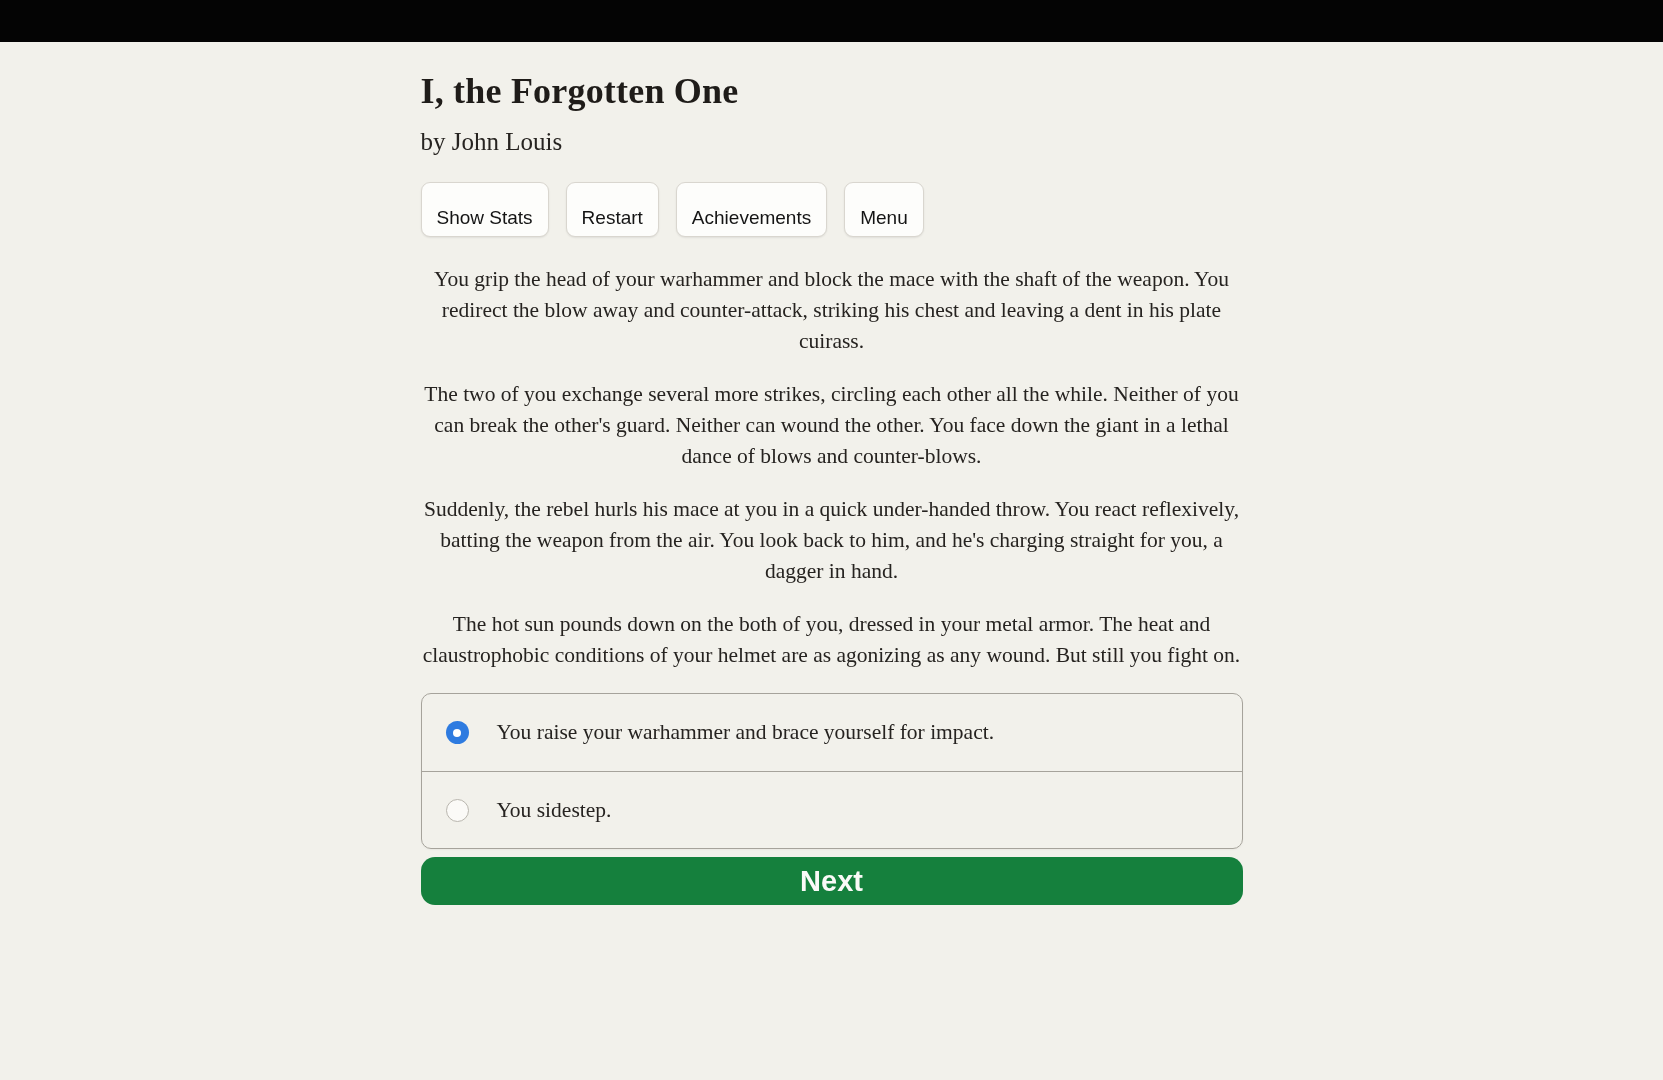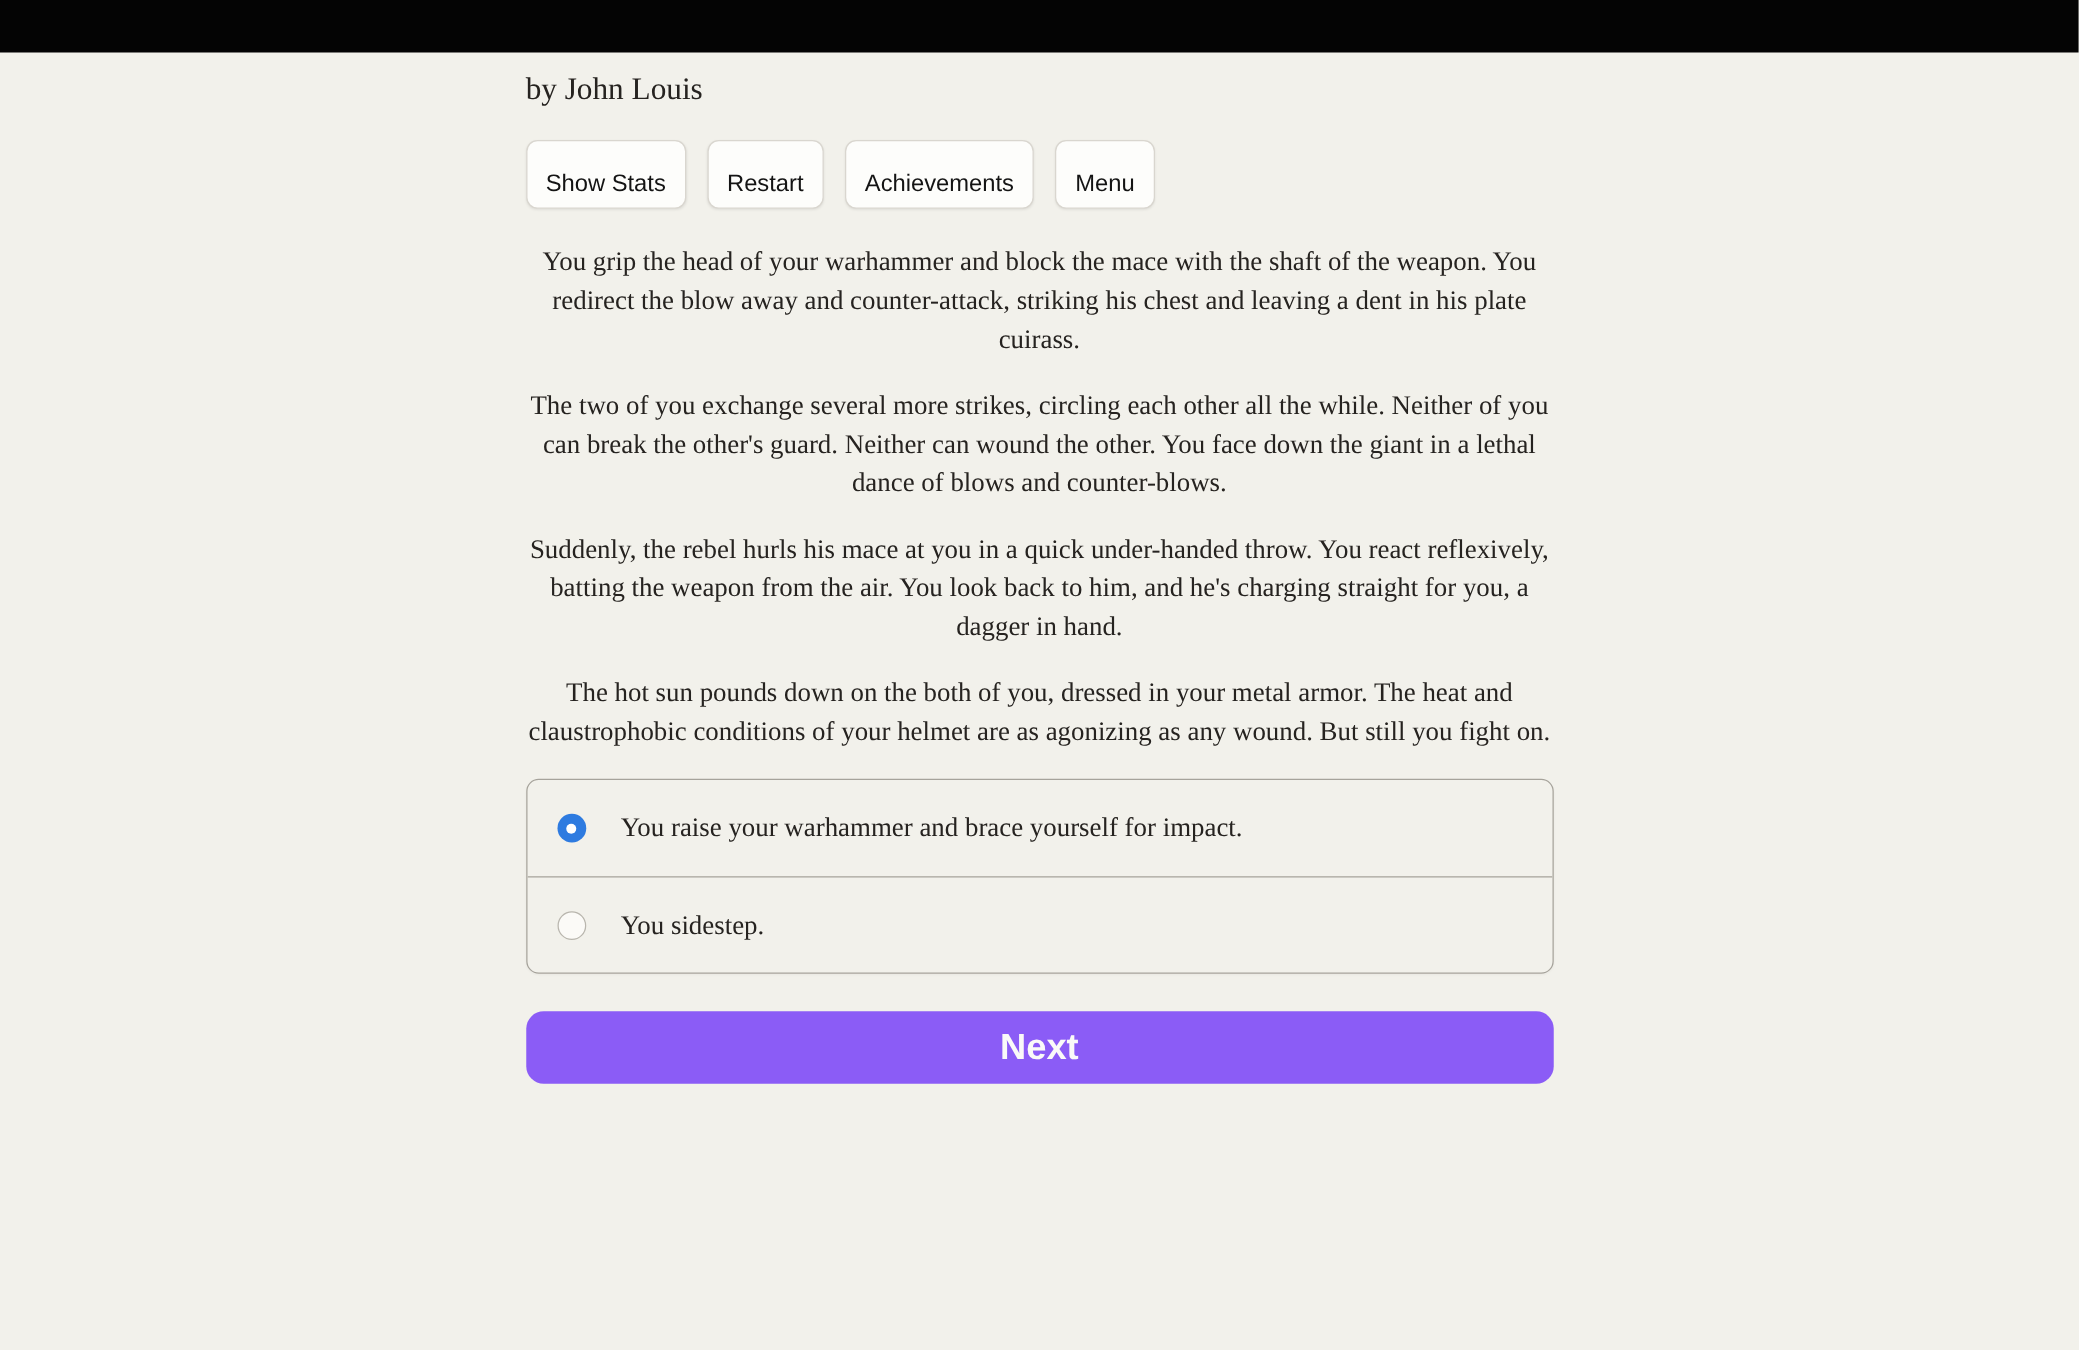--- a/index.html
+++ b/index.html
@@ -89,39 +89,40 @@
     border-radius: 50%;
     background: #ffffff;
   }
   .choice-label {
     font-size: 21.5px;
     color: #262320;
   }
   .next-button {
     display: block;
     width: 100%;
-    height: 58px;
-    margin-top: 30px;
-    background: #8b5cf6;
+    height: 48px;
+    margin-top: 8px;
+    background: #15803d;
     border: none;
     border-radius: 14px;
     color: #fafaf8;
     font-family: "Liberation Sans", sans-serif;
     font-size: 29px;
     font-weight: bold;
     cursor: pointer;
   }
 </style>
 </head>
 <body>
 
 <div class="letterbox-top"></div>
 
 <main class="content">
 
+  <h1 class="game-title">I, the Forgotten One</h1>
 
   <div class="byline">by John Louis</div>
 
   <div class="toolbar">
     <button>Show Stats</button>
     <button>Restart</button>
     <button>Achievements</button>
     <button>Menu</button>
   </div>
 

